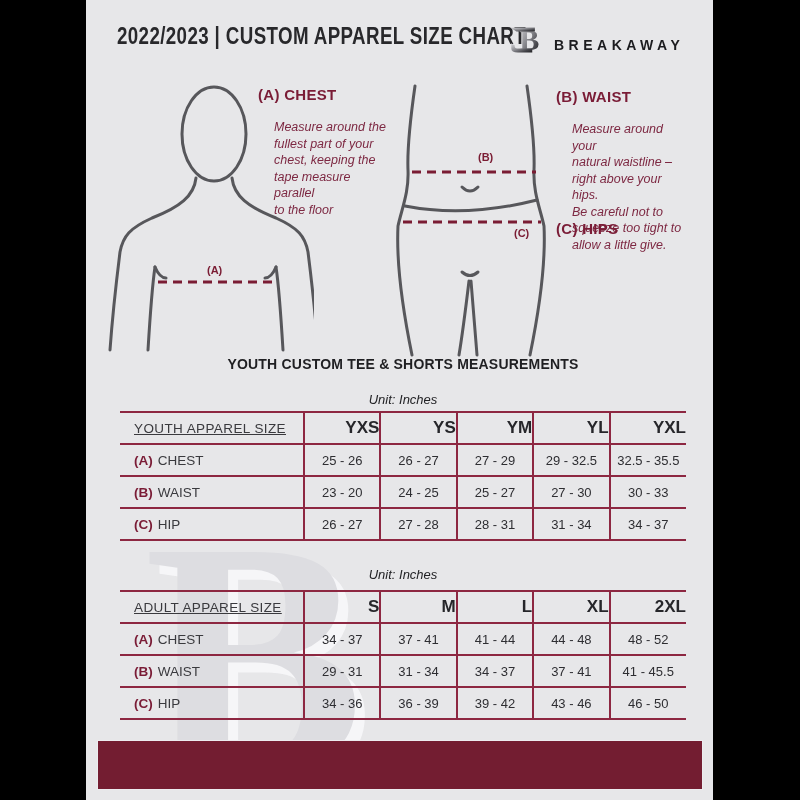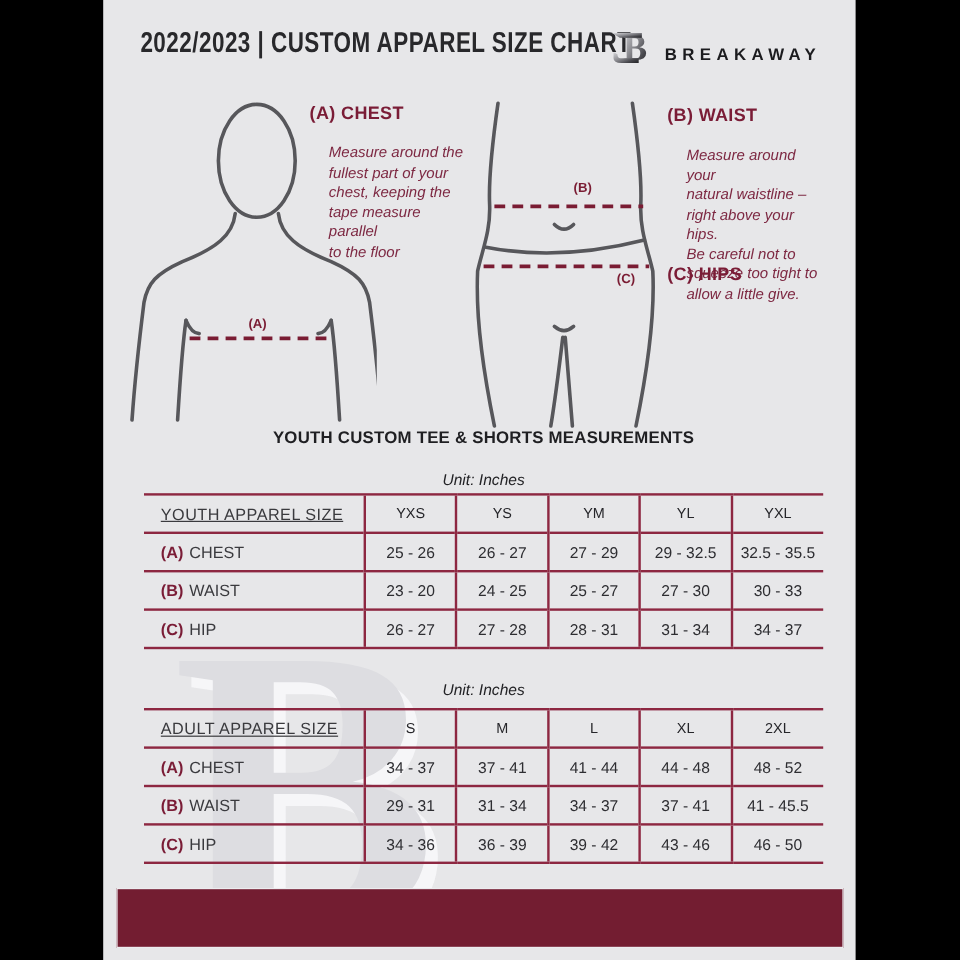--- a/index.html
+++ b/index.html
@@ -41,21 +41,21 @@
   .tbl-unit{position:absolute;left:34px;width:566px;text-align:center;font-size:13px;
     font-style:italic;color:#232326;z-index:2;}
   .sizes{position:absolute;left:34px;width:566px;border-collapse:collapse;table-layout:fixed;z-index:2;background:transparent;}
   .sizes col.c0{width:184px;}
   .sizes tr{height:32px;}
   .sizes th,.sizes td{border-top:2px solid #8d2741;padding:0;vertical-align:middle;}
   .sizes tr:last-child td{border-bottom:2px solid #8d2741;}
   .sizes th:not(:first-child),.sizes td:not(:first-child){border-left:2px solid #8d2741;}
   .sizes th.labelcol{font-weight:normal;font-size:13.5px;color:#3a3a3e;text-align:left;
     padding-left:14px;letter-spacing:.4px;text-decoration:underline;}
-  .sizes th.sz{font-size:12px;font-weight:normal;color:#26262a;text-align:center;}
+  .sizes th.sz{font-size:17px;font-weight:bold;color:#26262a;text-align:right;}
   .sizes td{font-size:13px;color:#2e2e32;text-align:center;}
   .sizes td.rowlabel{text-align:left;padding-left:14px;font-size:13.5px;color:#3a3a3e;}
   .sizes td.rowlabel .pfx{font-weight:bold;color:#7a1c36;}
   .sizes td.rowlabel .lbl{margin-left:5px;}
   #youth-title{top:356px;} #youth-unit{top:392px;} #youth-table{top:411px;}
   #adult-title{top:549px;} #adult-unit{top:567px;} #adult-table{top:590px;}
 
   
   .footer-bar{position:absolute;left:11px;top:740px;width:604px;height:48px;background:#731d31;
     border:1px solid #ececef;z-index:3;}

